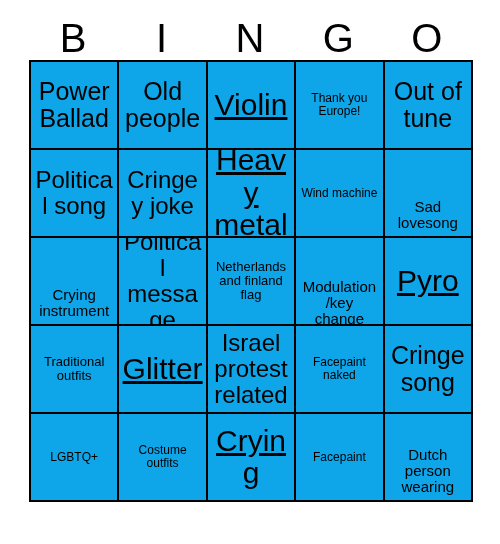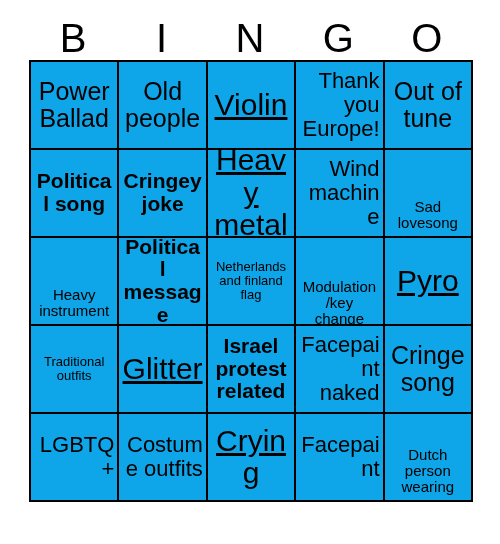--- a/index.html
+++ b/index.html
@@ -65,22 +65,22 @@
     display: block;
     line-height: 1.08;
     width: 100%;
     word-wrap: break-word;
     font-weight: 400;
   }
 
   
   .fs-xs   { font-size: 13px; }
   .fs-s    { font-size: 15px; margin-top: 44px; }
-  .fs-m    { font-size: 22px; text-align: right; }
-  .fs-l    { font-size: 21px; font-weight: bold; }
+  .fs-m    { font-size: 12px; }
+  .fs-l    { font-size: 24px; }
   .fs-xl   { font-size: 25px; }
   .fs-xxl  { font-size: 30px; text-decoration: underline; }
 </style>
 </head>
 <body>
 
 <div id="bingo-card">
 
   <div class="header-row">
     <div class="header-letter">B</div>
@@ -115,21 +115,21 @@
       <div class="cell">
         <span class="cell-text fs-xxl">Heavy metal</span>
       </div>
       <div class="cell">
         <span class="cell-text fs-m">Wind machine</span>
       </div>
       <div class="cell">
         <span class="cell-text fs-s">Sad lovesong</span>
       </div>
       <div class="cell">
-        <span class="cell-text fs-s">Heavy instrument</span>
+        <span class="cell-text fs-s">Crying instrument</span>
       </div>
       <div class="cell">
         <span class="cell-text fs-l">Political message</span>
       </div>
       <div class="cell">
         <span class="cell-text fs-xs">Netherlands and finland flag</span>
       </div>
       <div class="cell">
         <span class="cell-text fs-s">Modulation /key change</span>
       </div>

